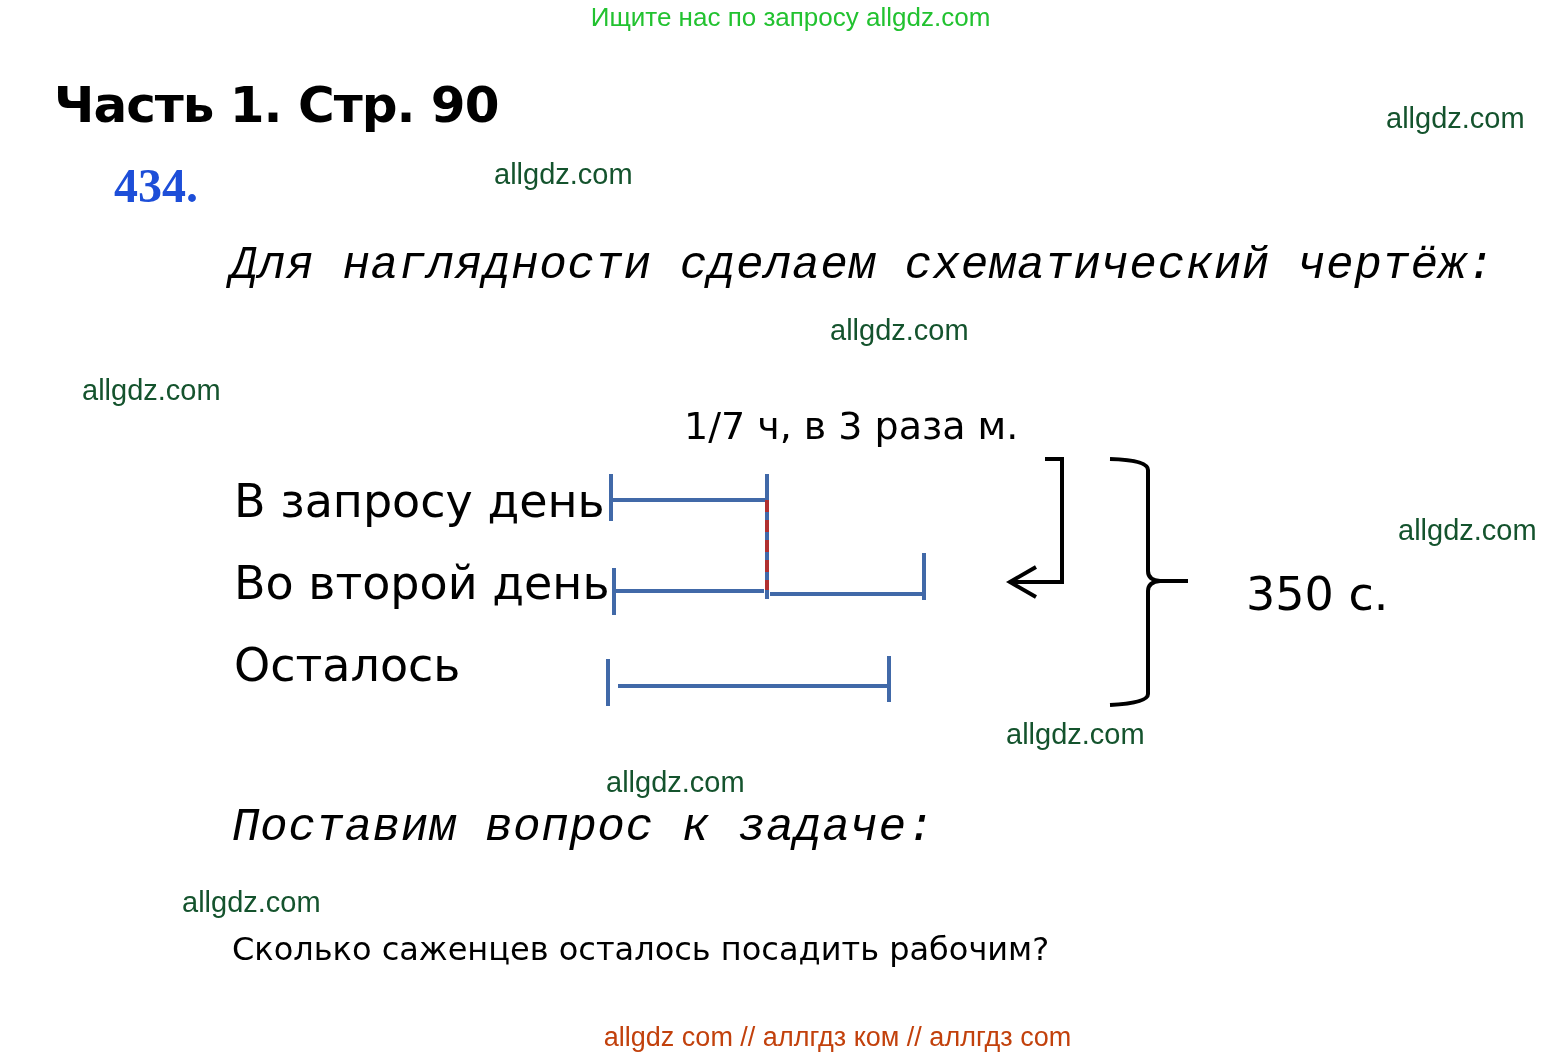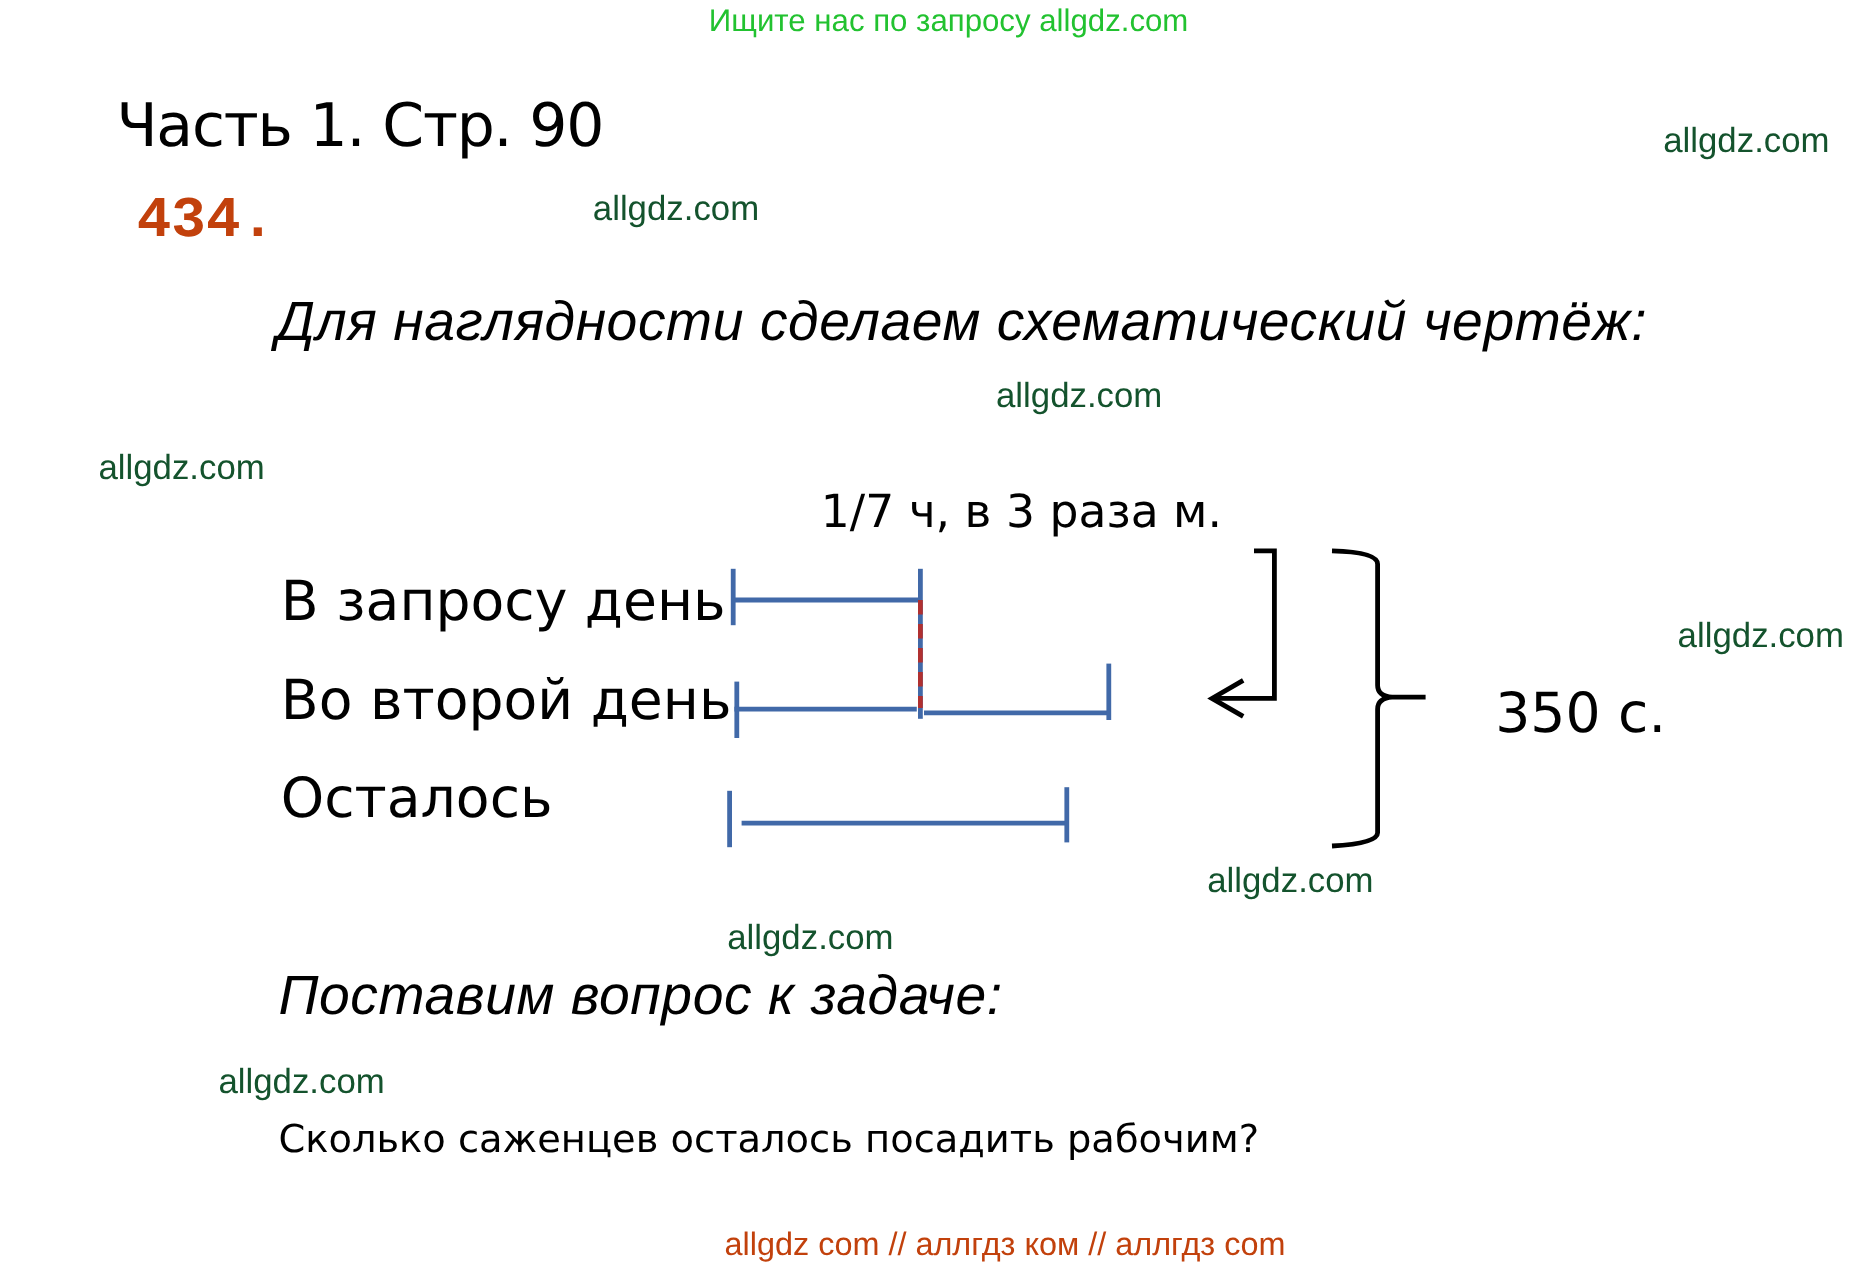--- a/index.html
+++ b/index.html
@@ -1,22 +1,22 @@
 <!DOCTYPE html>
 <html><head>
 <meta charset="utf-8">
 <style>
   html, body { margin: 0; padding: 0; background: #ffffff; }
   body { width: 1557px; height: 1061px; position: relative; overflow: hidden; font-family: "Liberation Sans", "DejaVu Sans", sans-serif; color: #000; }
   .abs { position: absolute; white-space: nowrap; padding-left: 12px; }
   .promo-top { left: 0; width: 1557px; top: 2px; text-align: center; font-size: 26px; color: #22c230; }
-  .title { left: 42px; top: 76px; font-size: 50px; font-weight: normal; font-family: "DejaVu Sans", sans-serif; letter-spacing: -1px; margin-left: 43px; }
-  .task-num { left: 102px; top: 158px; font-size: 48px; font-weight: bold; color: #c2410c; font-family: Liberation Mono, monospace; }
+  .title { left: 42px; top: 76px; font-size: 50px; font-weight: bold; font-family: "DejaVu Sans", sans-serif; letter-spacing: -1px; }
+  .task-num { left: 102px; top: 158px; font-size: 48px; font-weight: bold; color: #1d4ed8; font-family: Liberation Serif, serif; }
   .wm { font-size: 29px; color: #14532d; }
-  .italic-head { font-style: italic; font-size: 46px; font-family: Liberation Sans, sans-serif; letter-spacing: 0.5px; }
+  .italic-head { font-style: italic; font-size: 46px; font-family: Liberation Mono, monospace; letter-spacing: 0.5px; }
   .row-label { font-size: 46px; font-family: "DejaVu Sans", sans-serif; }
   .diagram-note { font-size: 38px; font-family: "DejaVu Sans", sans-serif; }
   .total { font-size: 46px; font-family: "DejaVu Sans", sans-serif; margin-top: 13px; }
   .question { font-size: 32px; font-family: "DejaVu Sans", sans-serif; }
   .footer { left: 0; width: 1557px; top: 1022px; text-align: center; font-size: 27px; color: #c2410c; margin-left: 47px; }
   svg.diagram { position: absolute; left: 0; top: 0; }
 </style>
 </head>
 <body>
 

